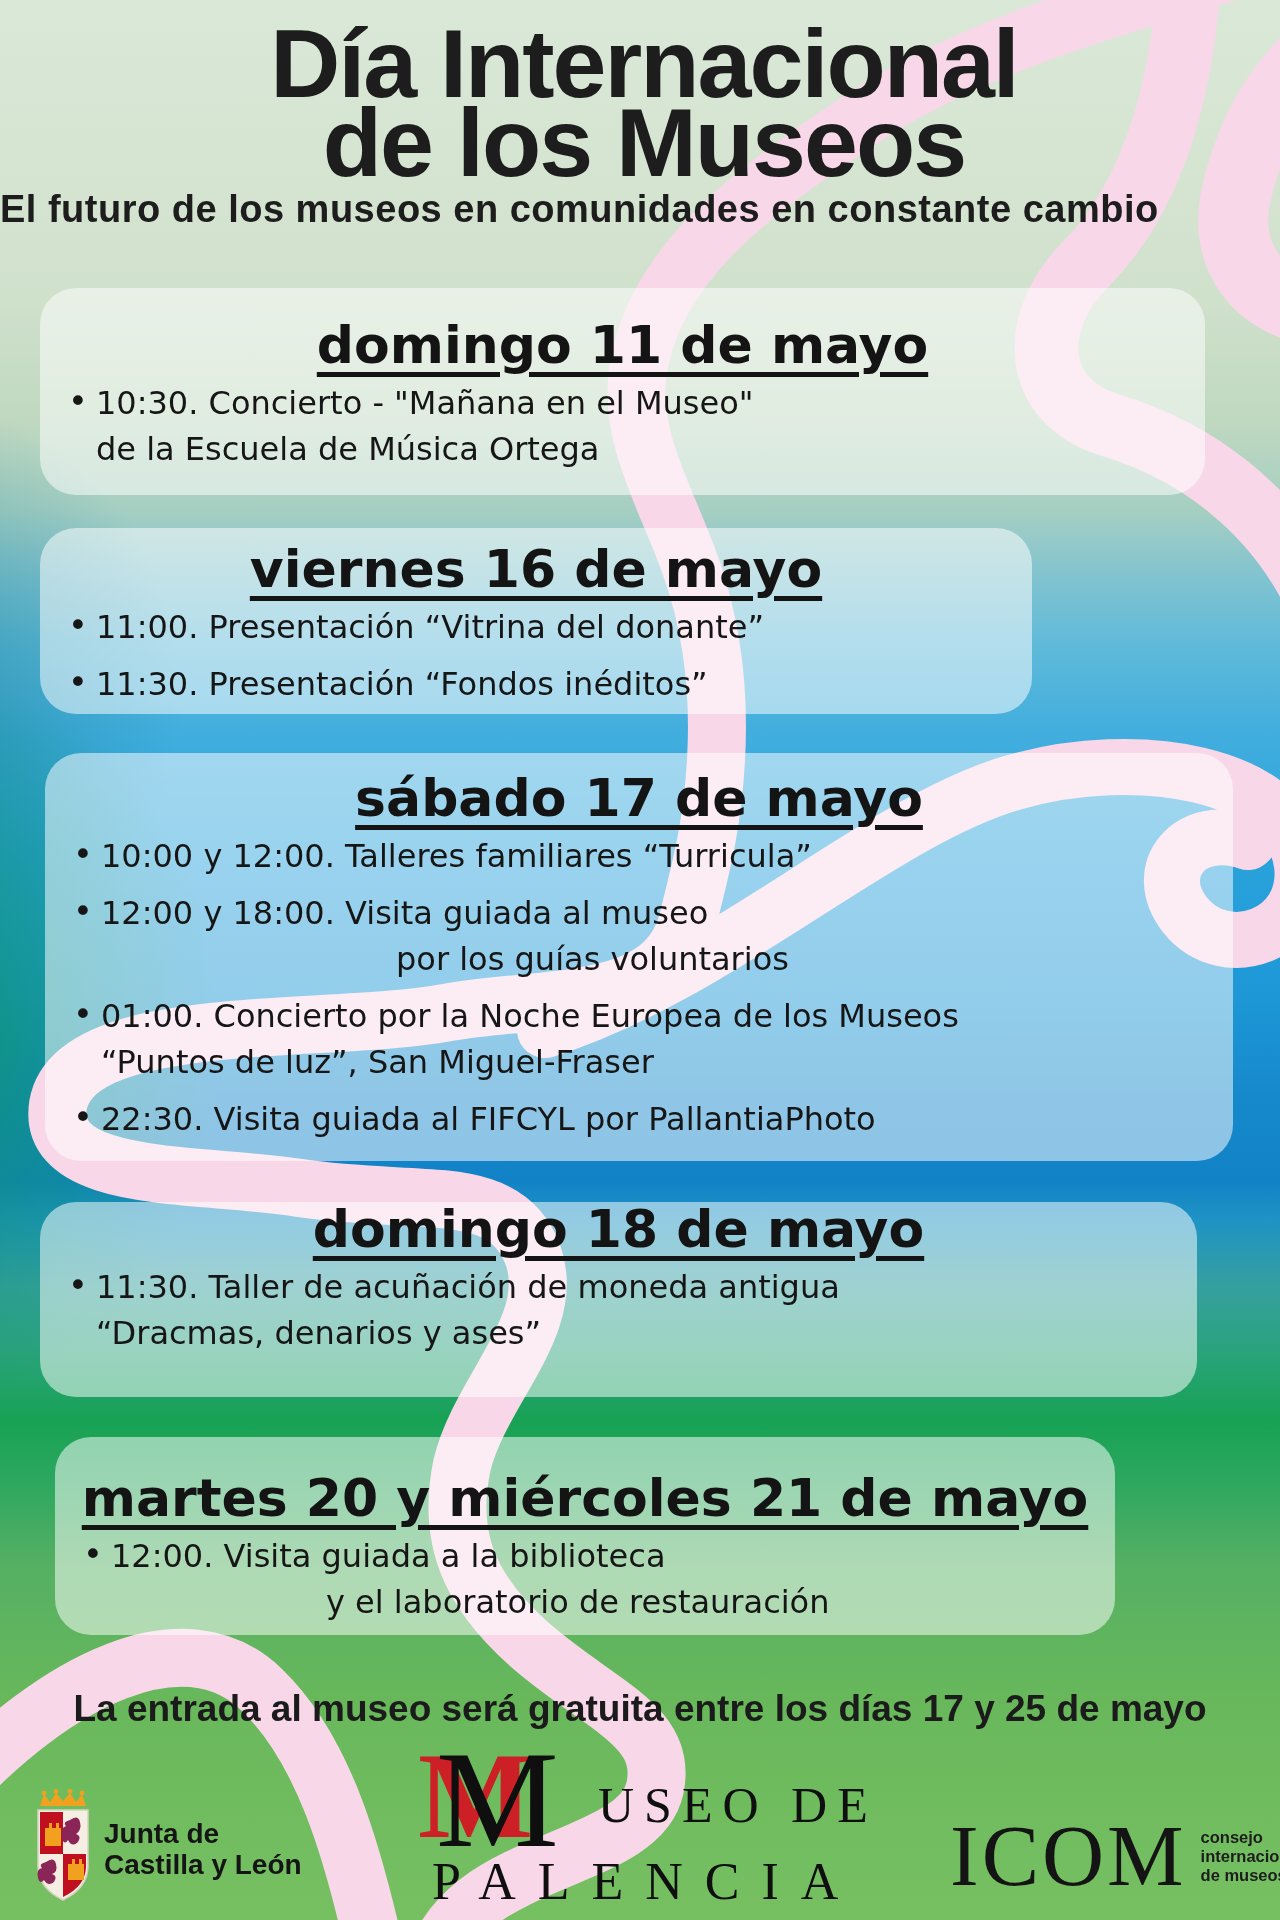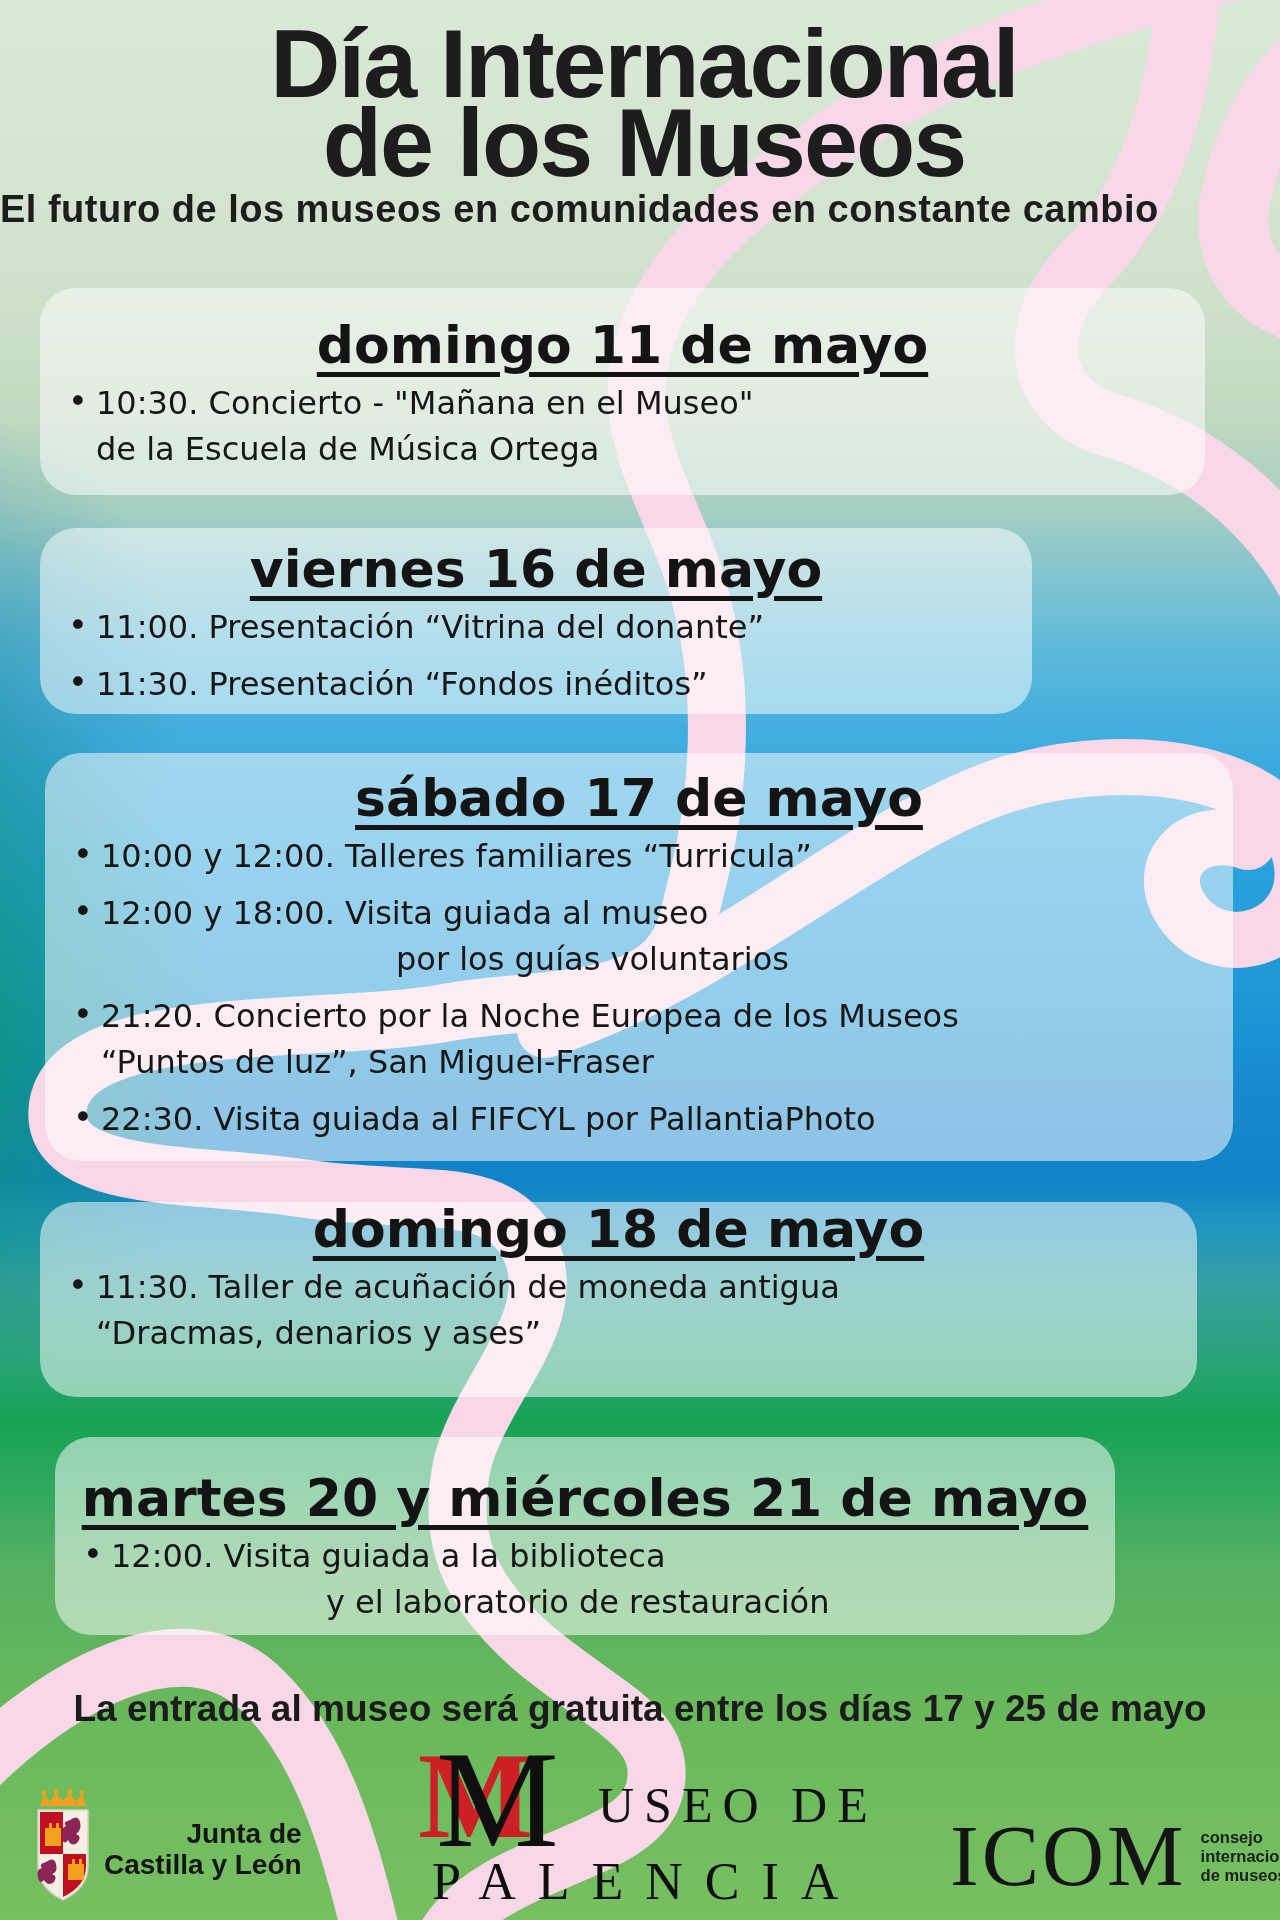--- a/index.html
+++ b/index.html
@@ -44,21 +44,21 @@
   .title{position:absolute;top:24px;left:4px;width:100%;text-align:center;
          font-weight:bold;font-size:97px;line-height:79px;letter-spacing:-2px;color:#1d1d1d;}
   .subtitle{position:absolute;top:188px;left:0;width:100%;
             font-weight:bold;font-size:38px;letter-spacing:.5px;color:#1d1d1d;}
 
   
   .note{position:absolute;top:1672px;left:0;width:100%;text-align:center;
         font-weight:bold;font-size:37px;color:#1b1b1b;margin-top:16px;}
 
   .junta{position:absolute;left:32px;top:1788px;display:flex;align-items:center;}
-  .junta-text{margin-left:10px;font-weight:bold;font-size:28px;line-height:31px;color:#151515;text-align:right;}
+  .junta-text{margin-left:10px;font-weight:bold;font-size:28px;line-height:31px;color:#151515;}
 
   .museo{position:absolute;left:418px;top:1742px;width:470px;height:178px;}
   .museo .m-red{position:absolute;left:0;top:-16px;font-family:"Liberation Serif",serif;
                 font-weight:bold;font-size:122px;color:#cd1f26;}
   .museo .m-black{position:absolute;left:18px;top:-22px;font-family:"Liberation Serif",serif;
                   font-size:138px;color:#0f0f0f;}
   .museo .l1{position:absolute;left:180px;top:34px;font-family:"Liberation Serif",serif;
              font-size:50px;letter-spacing:10px;color:#0f0f0f;white-space:nowrap;}
   .museo .l2{position:absolute;left:14px;top:110px;font-family:"Liberation Serif",serif;
              font-size:52px;letter-spacing:22px;color:#0f0f0f;white-space:nowrap;}
@@ -107,21 +107,21 @@
       <div class="row bullet">11:00. Presentación “Vitrina del donante”</div>
       <div class="row bullet">11:30. Presentación “Fondos inéditos”</div>
     </div>
 </div>
 <div class="card card3">
   <div class="day">sábado 17 de mayo</div>
   <div class="ev">
       <div class="row bullet">10:00 y 12:00. Talleres familiares “Turricula”</div>
       <div class="row bullet">12:00 y 18:00. Visita guiada al museo</div>
       <div class="row indent-3">por los guías voluntarios</div>
-      <div class="row bullet">21:20. Concierto por la Noche Europea de los Museos</div>
+      <div class="row bullet">01:00. Concierto por la Noche Europea de los Museos</div>
       <div class="row indent-1">“Puntos de luz”, San Miguel-Fraser</div>
       <div class="row bullet">22:30. Visita guiada al FIFCYL por PallantiaPhoto</div>
     </div>
 </div>
 <div class="card card4">
   <div class="day">domingo 18 de mayo</div>
   <div class="ev">
       <div class="row bullet">11:30. Taller de acuñación de moneda antigua</div>
       <div class="row indent-1">“Dracmas, denarios y ases”</div>
     </div>

